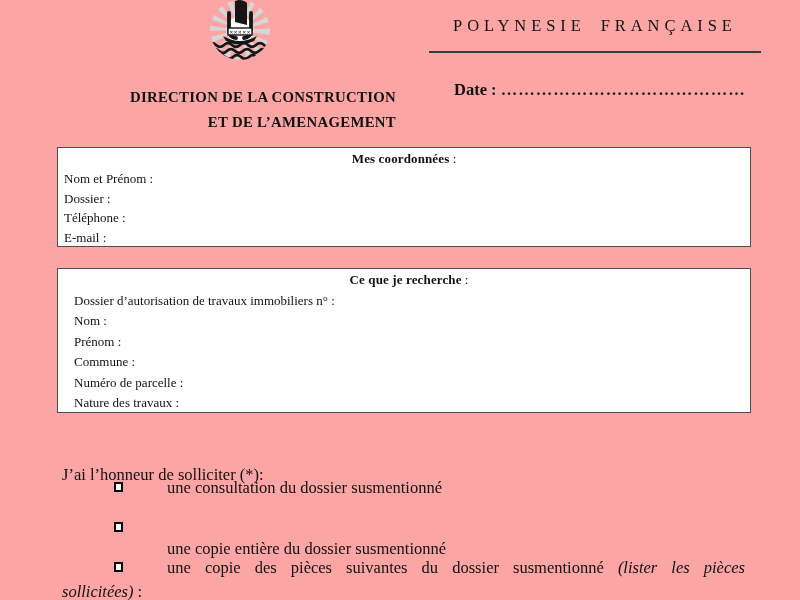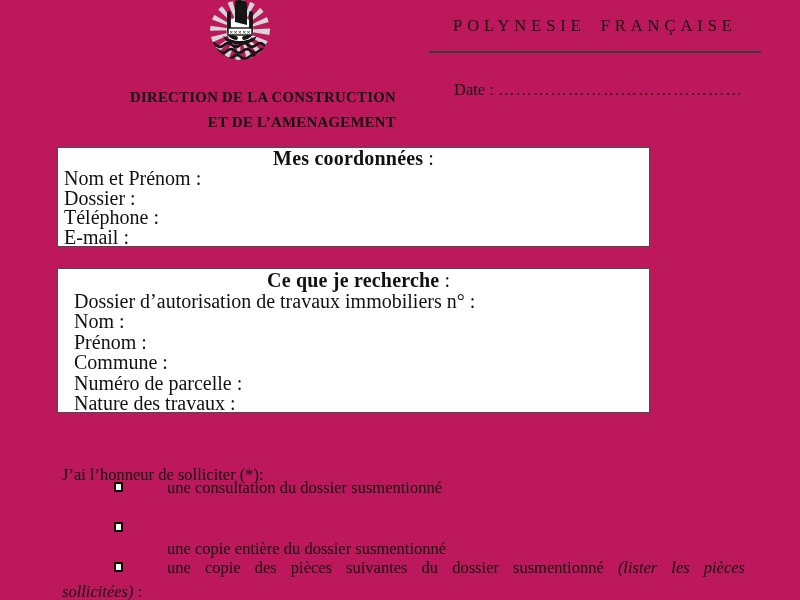--- a/index.html
+++ b/index.html
@@ -3,45 +3,45 @@
 <meta charset="utf-8">
 <style>
   * { box-sizing: border-box; }
   html, body { margin: 0; padding: 0; }
   body {
     width: 800px; height: 600px;
     background: #ffffff;
     font-family: "Liberation Serif", serif;
     color: #111111;
   }
-  .page { position: relative; width: 800px; height: 600px; overflow: hidden; background: #be185d; }
+  .page { position: relative; width: 800px; height: 600px; overflow: hidden; background: #fca5a5; }
   .abs { position: absolute; }
 
   
   .logo { left: 202px; top: 0px; width: 76px; height: 62px; }
   .region-title {
     left: 428px; top: 16px; width: 334px;
     text-align: center; font-size: 16.5px;
     letter-spacing: 0.30em; word-spacing: 0.35em;
     white-space: nowrap;
   }
   .header-rule { left: 429px; top: 51px; width: 332px; height: 2px; background: #3a3a3a; }
   .direction {
     left: 88px; top: 85px; width: 308px;
     text-align: right; font-weight: bold;
     font-size: 14.8px; line-height: 24.5px; letter-spacing: 0.02em;
   }
-  .date-line { left: 454px; top: 80px; font-size: 16.5px; font-weight: normal; white-space: nowrap; }
+  .date-line { left: 454px; top: 80px; font-size: 16.5px; font-weight: bold; white-space: nowrap; }
   .date-dots { letter-spacing: 1px; }
 
   
   .form-box {
-    left: 57px; width: 593px;
+    left: 57px; width: 694px;
     border: 1.5px solid #4d4d4d;
-    font-size: 20px; padding: 1px 6px 0 6px;
+    font-size: 13px; padding: 1px 6px 0 6px;
     background: #fff;
   }
   .box-coordinates { top: 147px; height: 100px; line-height: 19.8px; }
   .box-search      { top: 268px; height: 145px; line-height: 20.5px; padding-left: 16px; }
   .box-title { text-align: center; }
   .box-title b { letter-spacing: 0.01em; }
 
   
   .intro { left: 62px; top: 432px; font-size: 16.5px; margin-top: 33px; }
   .checkbox {

